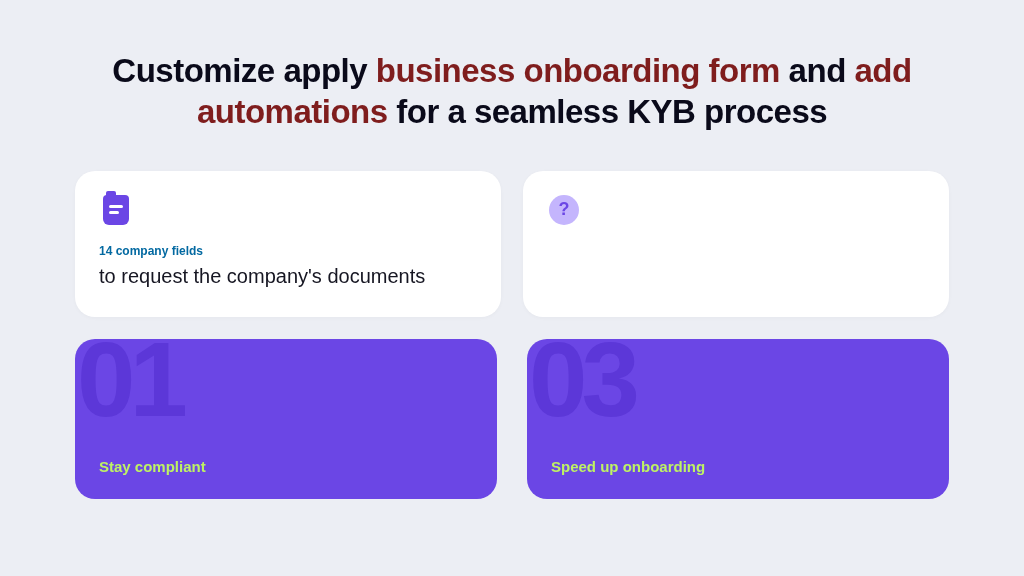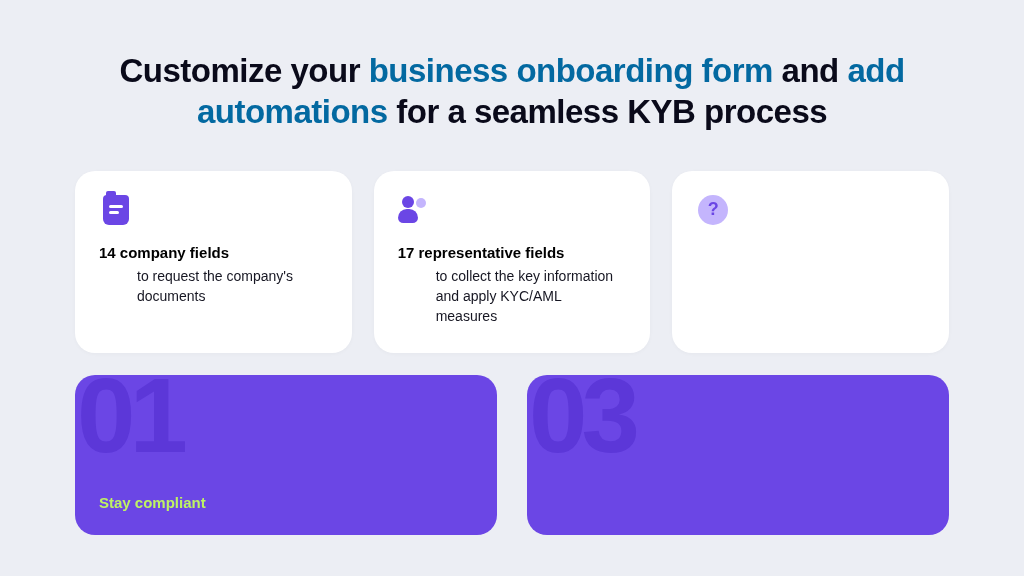--- a/index.html
+++ b/index.html
@@ -16,21 +16,21 @@
     .headline {
       text-align: center;
       font-size: 33px;
       font-weight: 800;
       color: #0a0a1a;
       line-height: 1.25;
       letter-spacing: -0.5px;
       margin-bottom: 38px;
     }
     .headline .accent {
-      color: #0369a1;
+      color: #7f1d1d;
       text-align: right;
     }
     .cards-row {
       display: flex;
       gap: 22px;
       margin-bottom: 22px;
     }
     .card {
       flex: 1;
       background: #ffffff;
@@ -40,32 +40,31 @@
     }
     .card-icon {
       width: 34px;
       height: 34px;
       display: flex;
       align-items: center;
       justify-content: center;
       margin-bottom: 16px;
     }
     .card-title {
-      font-size: 15px;
+      font-size: 12px;
       font-weight: 700;
-      color: #000000;
+      color: #0369a1;
       line-height: 1.35;
       margin-bottom: 3px;
     }
     .card-desc {
-      font-size: 14px;
+      font-size: 20px;
       font-weight: 400;
       color: #161622;
       line-height: 1.45;
-      margin-left: 38px;
     }
     .tiles-row {
       display: flex;
       gap: 30px;
     }
     .tile {
       flex: 1;
       background: #6b46e5;
       border-radius: 20px;
       padding: 22px 24px 24px 24px;
@@ -166,61 +165,50 @@
       justify-content: center;
       color: #6b46e5;
       font-weight: 800;
       font-size: 18px;
     }
   </style>
 </head>
 <body>
 
 <h1 class="headline">
-  <span>Customize your </span><span class="accent">business onboarding form</span><span> and </span><span class="accent">add automations</span><span> for a seamless KYB process</span>
+  <span>Customize apply </span><span class="accent">business onboarding form</span><span> and </span><span class="accent">add automations</span><span> for a seamless KYB process</span>
 </h1>
 
 <div class="cards-row">
 
   <div class="card">
     <div class="card-icon">
       <div class="icon-document">
           <div class="icon-doc-tab"></div>
         </div>
     </div>
     <div class="card-title">14 company fields</div>
     <div class="card-desc">to request the company's documents</div>
   </div>
 
-  <div class="card">
-    <div class="card-icon">
-      <div class="icon-people">
-        <div class="p2-body"></div>
-        <div class="p2-head"></div>
-        <div class="p1-body"></div>
-        <div class="p1-head"></div>
-      </div>
-    </div>
-    <div class="card-title">17 representative fields</div>
-    <div class="card-desc">to collect the key information and apply KYC/AML measures</div>
-  </div>
 
   <div class="card">
     <div class="card-icon">
       <div class="icon-question">?</div>
     </div>
   </div>
 
 </div>
 
 <div class="tiles-row">
 
   <div class="tile">
     <div class="tile-number">01</div>
     <div class="tile-label">Stay compliant</div>
   </div>
 
 
   <div class="tile">
     <div class="tile-number">03</div>
+    <div class="tile-label">Speed up onboarding</div>
   </div>
 
 </div>
 
 </body></html>

